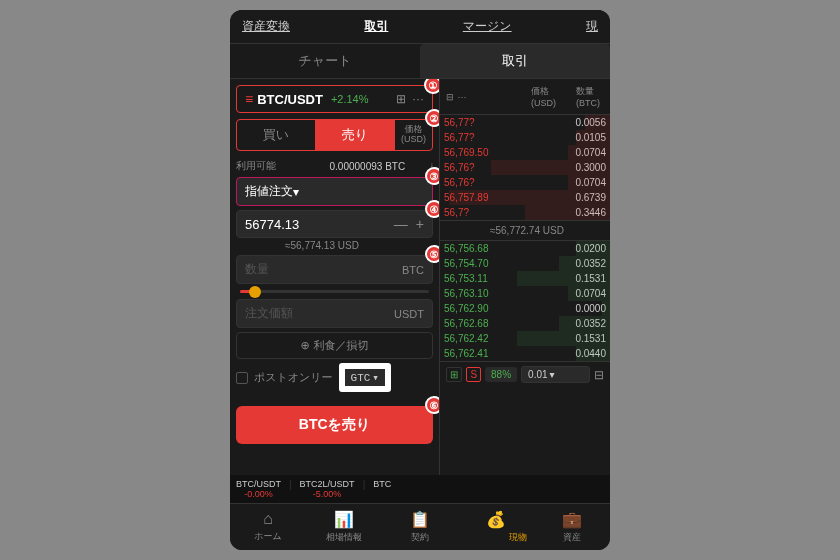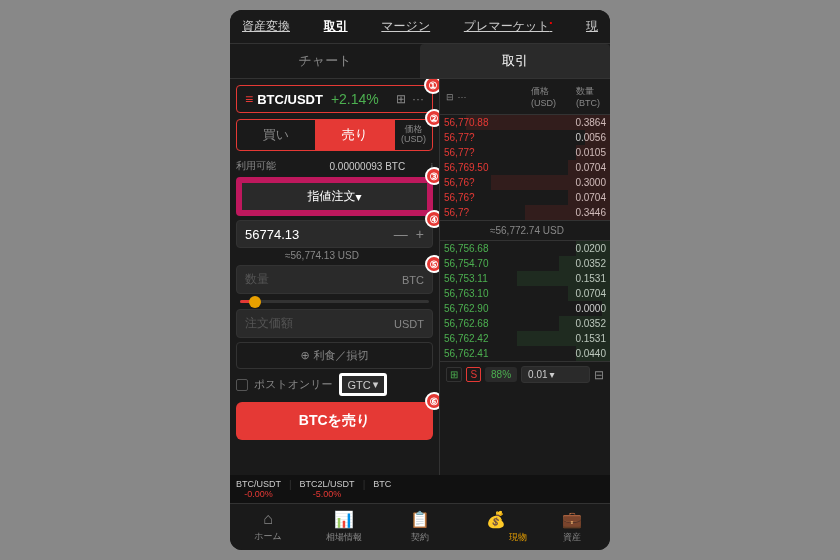--- a/index.html
+++ b/index.html
@@ -95,21 +95,21 @@
       padding: 5px 8px;
       margin-bottom: 6px;
     }
     .pair-left {
       display: flex;
       align-items: center;
       gap: 4px;
     }
     .pair-icon { color: #e53935; font-size: 14px; }
     .pair-name { color: #fff; font-weight: bold; font-size: 13px; }
-    .pair-change { color: #4caf50; font-size: 14px; margin-left: 4px; }
+    .pair-change { color: #4caf50; font-size: 11px; margin-left: 4px; }
     .pair-right { display: flex; gap: 6px; align-items: center; }
     .chart-icon { color: #888; font-size: 12px; }
     
     .buy-sell-row {
       display: flex;
       border: 1px solid #e53935;
       border-radius: 4px;
       margin-bottom: 4px;
       overflow: hidden;
     }
@@ -137,27 +137,27 @@
       justify-content: space-between;
       align-items: center;
       font-size: 10px;
       color: #888;
       margin-bottom: 4px;
     }
     .available-val { color: #ccc; margin-left: 28px; }
     
     .order-type-select {
       background: #2a2a2a;
-      border: 6px solid #be185d;
+      border: 1px solid #be185d;
       border-radius: 4px;
       padding: 5px 8px;
       color: #fff;
       font-size: 12px;
       display: flex;
-      justify-content: center;
+      justify-content: flex-start;
       align-items: center;
       margin-bottom: 4px;
       cursor: pointer;
     }
     
     .price-input-row {
       background: #2a2a2a;
       border: 1px solid #333;
       border-radius: 4px;
       padding: 5px 8px;
@@ -234,39 +234,40 @@
       color: #888;
       font-size: 11px;
       margin-bottom: 4px;
       cursor: pointer;
     }
     
     .post-only-row {
       display: flex;
       align-items: center;
       gap: 6px;
-      margin-bottom: 6px;
+      margin-bottom: 14px;
       font-size: 11px;
       color: #888;
     }
     .checkbox {
       width: 12px; height: 12px;
       border: 1px solid #555;
       border-radius: 2px;
       background: transparent;
     }
     .gtc-select {
       background: #2a2a2a;
-      border: 3px solid #ffffff;
+      border: 6px solid #ffffff;
       border-radius: 3px;
       padding: 2px 6px;
       color: #ccc;
       font-size: 11px;
       display: flex; align-items: center; gap: 2px;
       cursor: pointer;
+      font-family: Liberation Mono, monospace;
     }
     
     .sell-action-btn {
       background: #e53935;
       border: none;
       border-radius: 6px;
       padding: 10px;
       color: #fff;
       font-size: 14px;
       font-weight: bold;
@@ -394,23 +395,20 @@
   </style>
 </head>
 <body>
 
 <div class="phone-frame">
 
   <div class="top-nav">
     <span class="top-nav-item">資産変換</span>
     <span class="top-nav-item active">取引</span>
     <span class="top-nav-item">マージン</span>
-    <span class="top-nav-item">
-      <span>プレマーケット</span><span class="top-nav-dot">•</span>
-    </span>
     <span class="top-nav-item">現</span>
   </div>
 
   <div class="tab-row">
     <div class="tab">チャート</div>
     <div class="tab active">取引</div>
   </div>
 
   <div class="main-content">
 
@@ -518,25 +516,20 @@
           <span style="color:#888;">···</span>
         </div>
         <div class="ob-col-header">
           <span style="margin-right:20px;">価格<br>(USD)</span>
           <span>数量<br>(BTC)</span>
         </div>
       </div>
 
       <div>
         <div class="ob-row">
-          <div class="ob-bg-ask" style="width:85%;"></div>
-          <span class="ob-price-ask">56,770.88</span>
-          <span class="ob-qty">0.3864</span>
-        </div>
-        <div class="ob-row">
           <div class="ob-bg-ask" style="width:15%;"></div>
           <span class="ob-price-ask">56,77?</span>
           <span class="ob-qty">0.0056</span>
         </div>
         <div class="ob-row">
           <div class="ob-bg-ask" style="width:20%;"></div>
           <span class="ob-price-ask">56,77?</span>
           <span class="ob-qty">0.0105</span>
         </div>
         <div class="ob-row">
@@ -546,20 +539,25 @@
         </div>
         <div class="ob-row">
           <div class="ob-bg-ask" style="width:70%;"></div>
           <span class="ob-price-ask">56,76?</span>
           <span class="ob-qty">0.3000</span>
         </div>
         <div class="ob-row">
           <div class="ob-bg-ask" style="width:25%;"></div>
           <span class="ob-price-ask">56,76?</span>
           <span class="ob-qty">0.0704</span>
+        </div>
+        <div class="ob-row">
+          <div class="ob-bg-ask" style="width:95%;"></div>
+          <span class="ob-price-ask">56,757.89</span>
+          <span class="ob-qty">0.6739</span>
         </div>
         <div class="ob-row">
           <div class="ob-bg-ask" style="width:50%;"></div>
           <span class="ob-price-ask">56,7?</span>
           <span class="ob-qty">0.3446</span>
         </div>
       </div>
 
       <div class="mid-price-row">
         <div class="mid-price-sub">≈56,772.74 USD</div>

